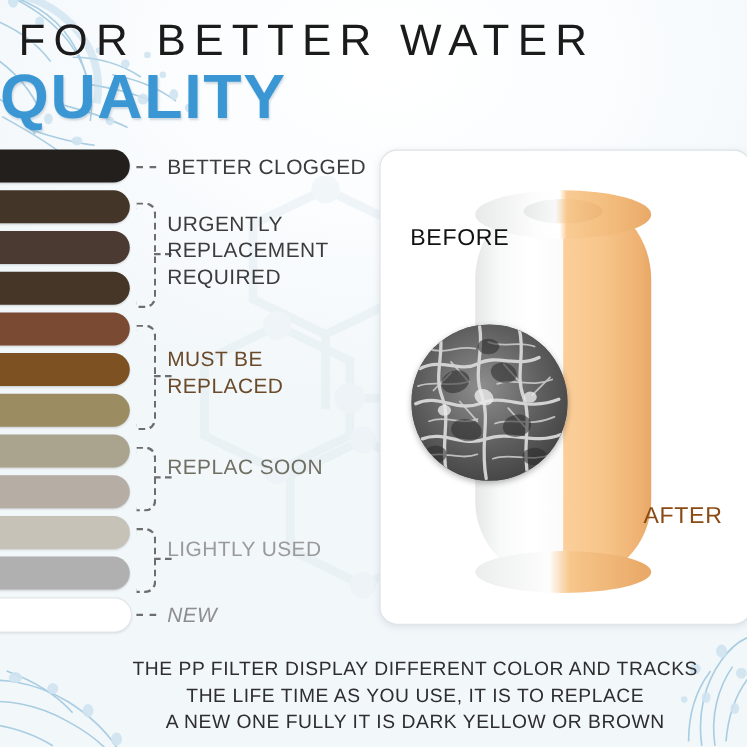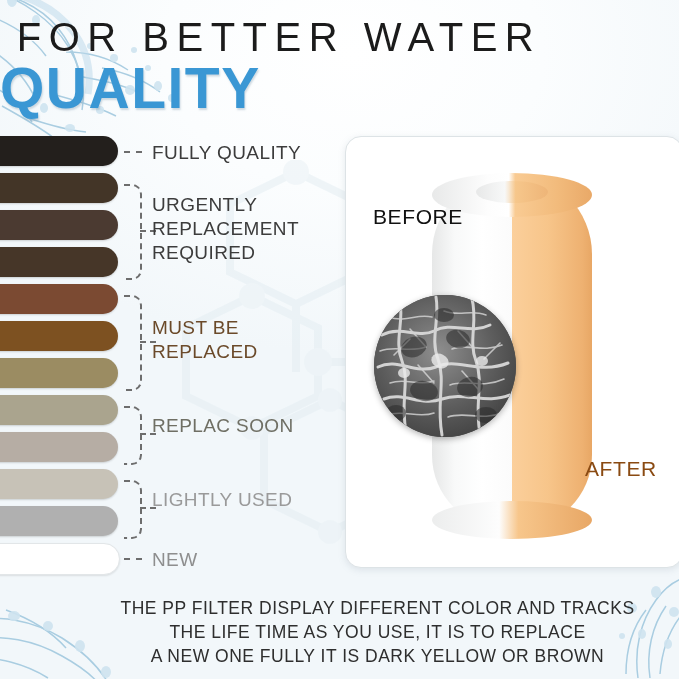--- a/index.html
+++ b/index.html
@@ -263,34 +263,34 @@
     <div class="bracket-stem" style="top:205px;"></div>
 
     <div class="bracket" style="top:270px;height:55px;"></div>
     <div class="bracket-stem" style="top:297px;"></div>
 
     <div class="bracket" style="top:344px;height:55px;"></div>
     <div class="bracket-stem" style="top:371px;"></div>
 
     <div class="tick" style="top:422px;"></div>
 
-    <div class="legend-label" style="top:5px;color:#3c3c3c;">FULLY QUALITY</div>
+    <div class="legend-label" style="top:5px;color:#3c3c3c;">BETTER CLOGGED</div>
 
     <div class="legend-label" style="top:57px;color:#3c3c3c;">URGENTLY
 REPLACEMENT
 REQUIRED</div>
 
     <div class="legend-label" style="top:180px;color:#6b4a2a;">MUST BE
 REPLACED</div>
 
     <div class="legend-label" style="top:278px;color:#6f6f64;">REPLAC SOON</div>
 
     <div class="legend-label" style="top:352px;color:#9a9a9a;">LIGHTLY USED</div>
 
-    <div class="legend-label" style="top:412px;color:#8e8e8e;">NEW</div>
+    <div class="legend-label" style="top:412px;color:#8e8e8e;font-style:italic;">NEW</div>
   </div>
 
   <div id="card">
 
     <div id="cartridge">
       <div class="cart-half cart-left"></div>
       <div class="cart-half cart-right"></div>
       <div id="cart-bottom"></div>
       <div id="cart-top">
         <div id="cart-top-inner"></div>

